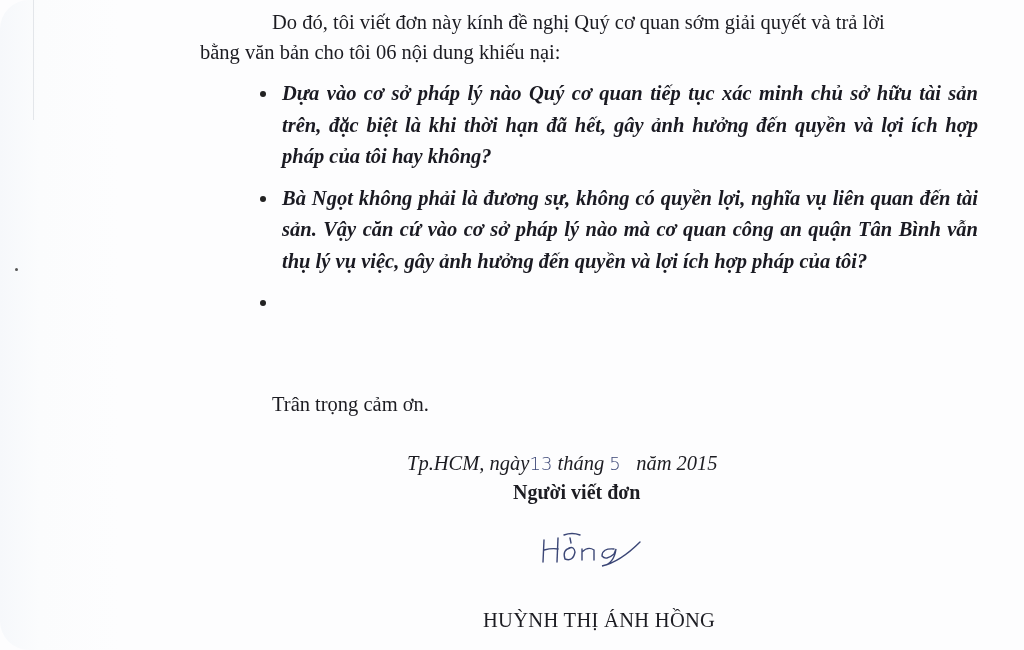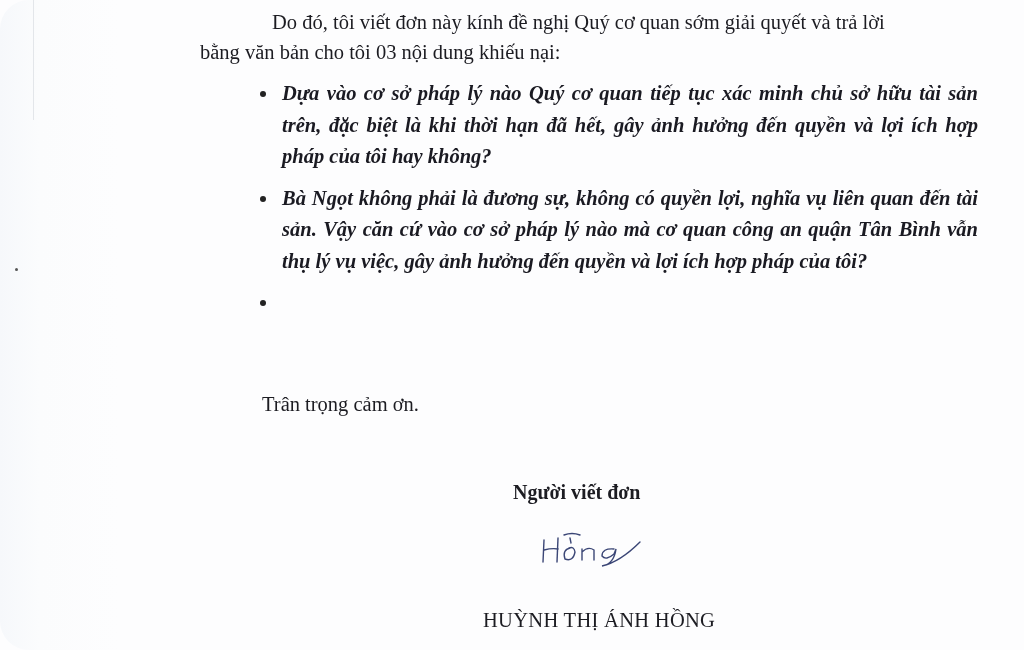--- a/index.html
+++ b/index.html
@@ -12,53 +12,59 @@
   }
   .page { position:absolute; inset:0; background:linear-gradient(90deg,#f6f8fb 0,#fbfcfd 40px,#fdfdfe 120px);border-radius:29px; }
   .edge-line { position:absolute; left:33px; top:0; width:1px; height:120px; background:#e3e6ea; }
   .speck { position:absolute; width:3px; height:3px; border-radius:50%; background:#555; }
   .para { position:absolute; font-size:20.5px; line-height:29px; white-space:nowrap; }
   .intro1 { left:272px; top:8px; }
   .intro2 { left:200px; top:38px; }
   .bullet-list { position:absolute; left:258px; top:78px; width:720px; margin:0; padding:0; list-style:none; }
   .bullet-item { position:relative; padding-left:24px; font-style:italic; font-weight:bold; font-size:20.5px; line-height:31.5px; margin-bottom:10px; text-align:justify; color:#1a1a22; }
   .bullet-item .dot { position:absolute; left:2px; top:13px; width:6px; height:6px; border-radius:50%; background:#222; }
-  .thanks { position:absolute; left:262px; top:393px; font-size:20.5px; }
+  .thanks { position:absolute; left:272px; top:393px; font-size:20.5px; }
   .date-line { position:absolute; left:407px; top:452px; font-size:20.5px; font-style:italic; white-space:nowrap; }
   .hand { font-style:normal; font-family:"DejaVu Sans", sans-serif; color:#3b4676; font-size:18px; font-weight:300; }
   .writer { position:absolute; left:513px; top:481px; font-size:20px;font-weight:bold; }
   .signature { position:absolute; left:540px; top:528px; width:110px; height:40px; }
   .name { position:absolute; left:483px; top:609px; font-size:20.5px; letter-spacing:0.3px; }
 </style>
 </head>
 <body>
 
 <div class="page">
   <div class="edge-line"></div>
   <div class="speck" style="left:15px;top:268px;"></div>
 
   <div class="para intro1">Do đó, tôi viết đơn này kính đề nghị Quý cơ quan sớm giải quyết và trả lời</div>
-  <div class="para intro2">bằng văn bản cho tôi 03 nội dung khiếu nại:</div>
+  <div class="para intro2">bằng văn bản cho tôi 06 nội dung khiếu nại:</div>
 
   <ul class="bullet-list">
     <li class="bullet-item">
       <span class="dot"></span>
       <span>Dựa vào cơ sở pháp lý nào Quý cơ quan tiếp tục xác minh chủ sở hữu tài sản trên, đặc biệt là khi thời hạn đã hết, gây ảnh hưởng đến quyền và lợi ích hợp pháp của tôi hay không?</span>
     </li>
     <li class="bullet-item">
       <span class="dot"></span>
       <span>Bà Ngọt không phải là đương sự, không có quyền lợi, nghĩa vụ liên quan đến tài sản. Vậy căn cứ vào cơ sở pháp lý nào mà cơ quan công an quận Tân Bình vẫn thụ lý vụ việc, gây ảnh hưởng đến quyền và lợi ích hợp pháp của tôi?</span>
     </li>
     <li class="bullet-item">
       <span class="dot"></span>
     </li>
   </ul>
 
   <div class="thanks">Trân trọng cảm ơn.</div>
 
+  <div class="date-line">
+    <span>Tp.HCM, ngày</span><span class="hand">13</span>
+    <span>tháng</span>
+    <span class="hand">5</span>&nbsp;&nbsp;
+    <span>năm 2015</span>
+  </div>
 
   <div class="writer">Người viết đơn</div>
 
   <svg class="signature" viewBox="0 0 110 40">
     <g fill="none" stroke="#3b4676" stroke-width="1.4" stroke-linecap="round">
       <path d="M4 12 L3 34"></path>
       <path d="M4 22 Q12 20 18 21"></path>
       <path d="M18 10 L17 34"></path>
       <path d="M30 20 Q22 22 25 31 Q33 34 35 24 Q34 18 29 20"></path>
       <path d="M24 7 Q32 4 40 7"></path>

